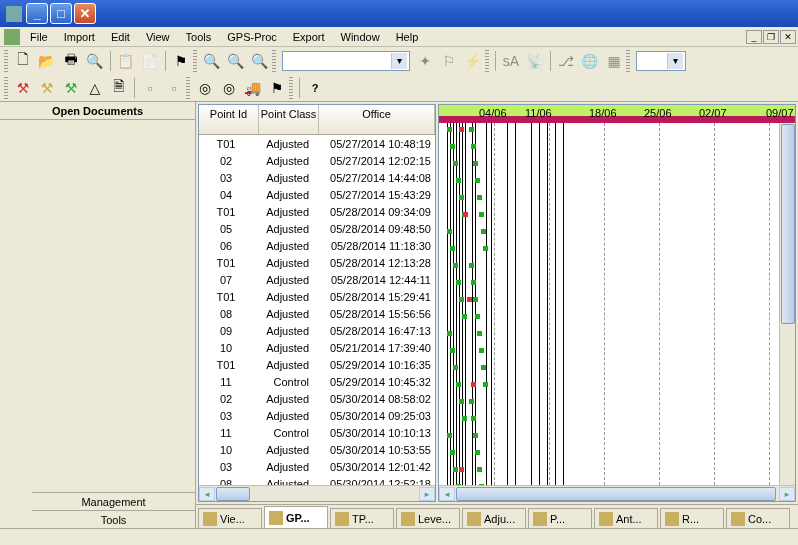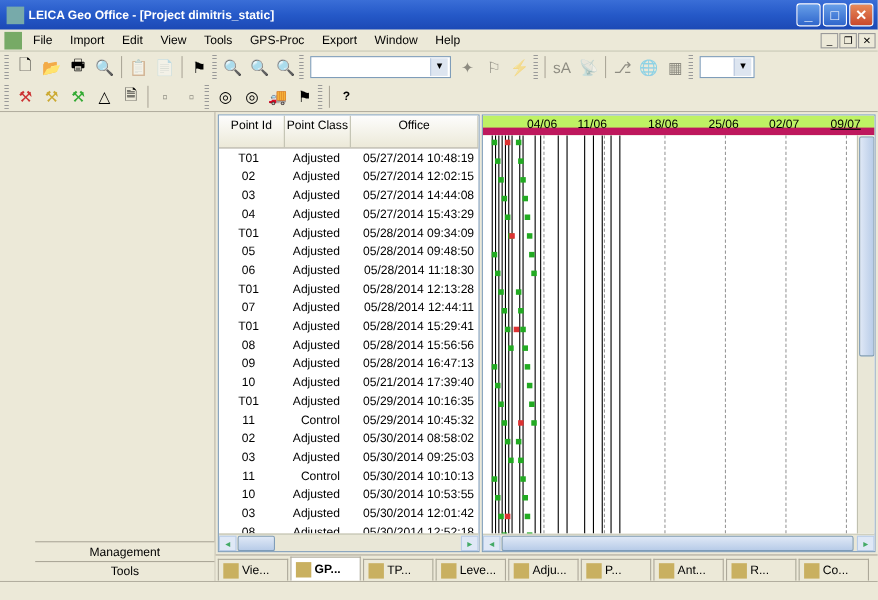--- a/index.html
+++ b/index.html
@@ -80,21 +80,20 @@
 .btab.active { background: #fff; height: 22px; font-weight: bold; }
 .btab .ti { width: 14px; height: 14px; background: #c9b060; }
 
 .status { height: 18px; background: #ece9d8; border-top: 1px solid #aca899; }
 </style>
 </head>
 <body>
 
 <div class="titlebar">
   <div class="icon"></div>
-  <div class="title">LEICA Geo Office - [Project dimitris_static]</div>
   <div class="winbtns">
     <div class="winbtn min">_</div>
     <div class="winbtn max">□</div>
     <div class="winbtn close">✕</div>
   </div>
 </div>
 
 <div class="menubar">
   <div class="mdi-icon"></div>
   <div class="mi">File</div>
@@ -163,20 +162,21 @@
     <div class="grip"></div>
     <div class="tbsep"></div>
     <div class="tbbtn">
         <b>?</b>
       </div>
   </div>
 </div>
 
 <div class="main">
   <div class="sidebar">
+    <div class="sidehdr">Open Documents</div>
     <div class="sidebtns">
       <div class="sidebtn">Management</div>
       <div class="sidebtn">Tools</div>
     </div>
   </div>
 
   <div class="content">
     <div class="panes">
 
       <div class="pane left">
@@ -305,21 +305,21 @@
         </div>
       </div>
 
       <div class="pane right" style="position:relative">
         <div class="timehdr" id="timehdr">
             <span class="d" style="left: 40px;">04/06</span>
             <span class="d" style="left: 86px;">11/06</span>
             <span class="d" style="left: 150px;">18/06</span>
             <span class="d" style="left: 205px;">25/06</span>
             <span class="d" style="left: 260px;">02/07</span>
-            <span class="d" style="left: 316px; text-decoration: underline;">09/07</span>
+            <span class="d" style="left: 327px;">09/07</span>
           </div>
         <div class="timebody" id="timebody">
             <div class="vline" style="left: 55px;"></div>
             <div class="vline" style="left: 110px;"></div>
             <div class="vline" style="left: 165px;"></div>
             <div class="vline" style="left: 220px;"></div>
             <div class="vline" style="left: 275px;"></div>
             <div class="vline" style="left: 330px;"></div>
             <div class="vline solid" style="left: 8px;"></div>
             <div class="vline solid" style="left: 11px;"></div>

